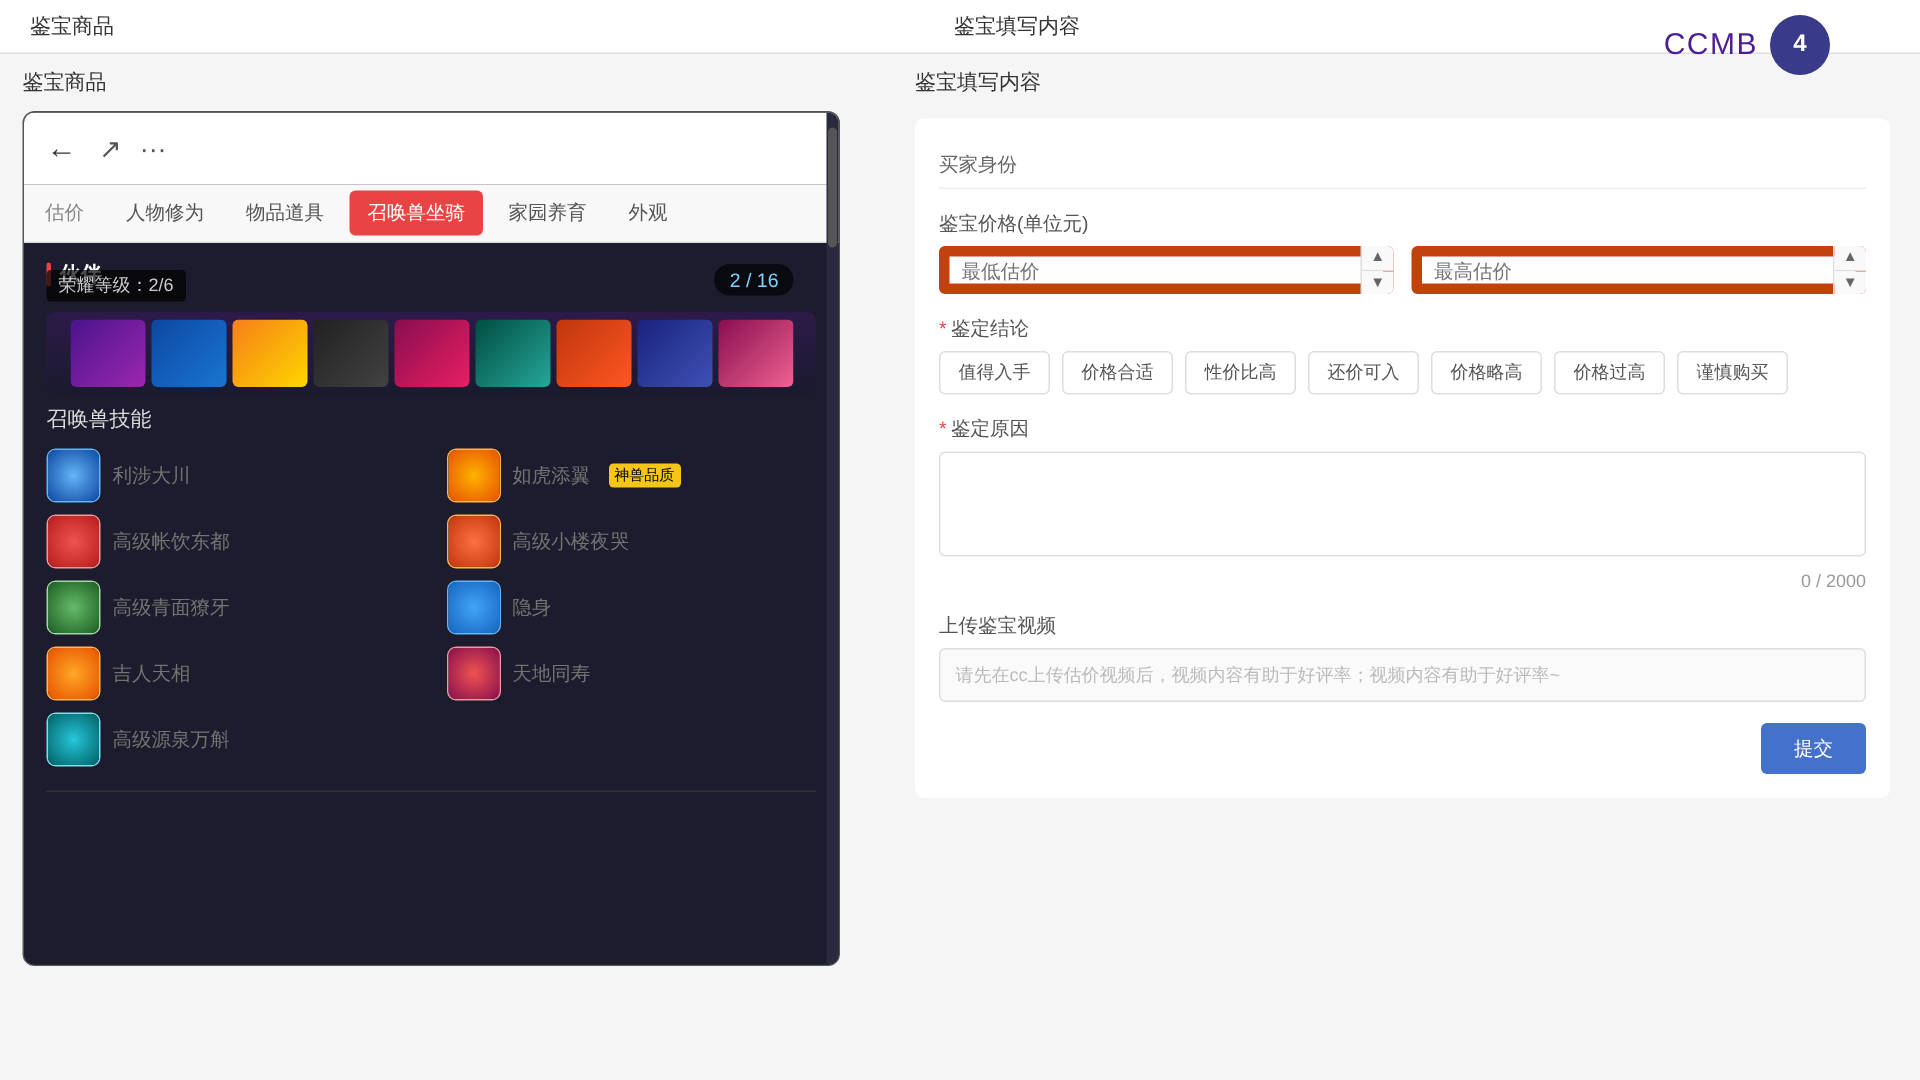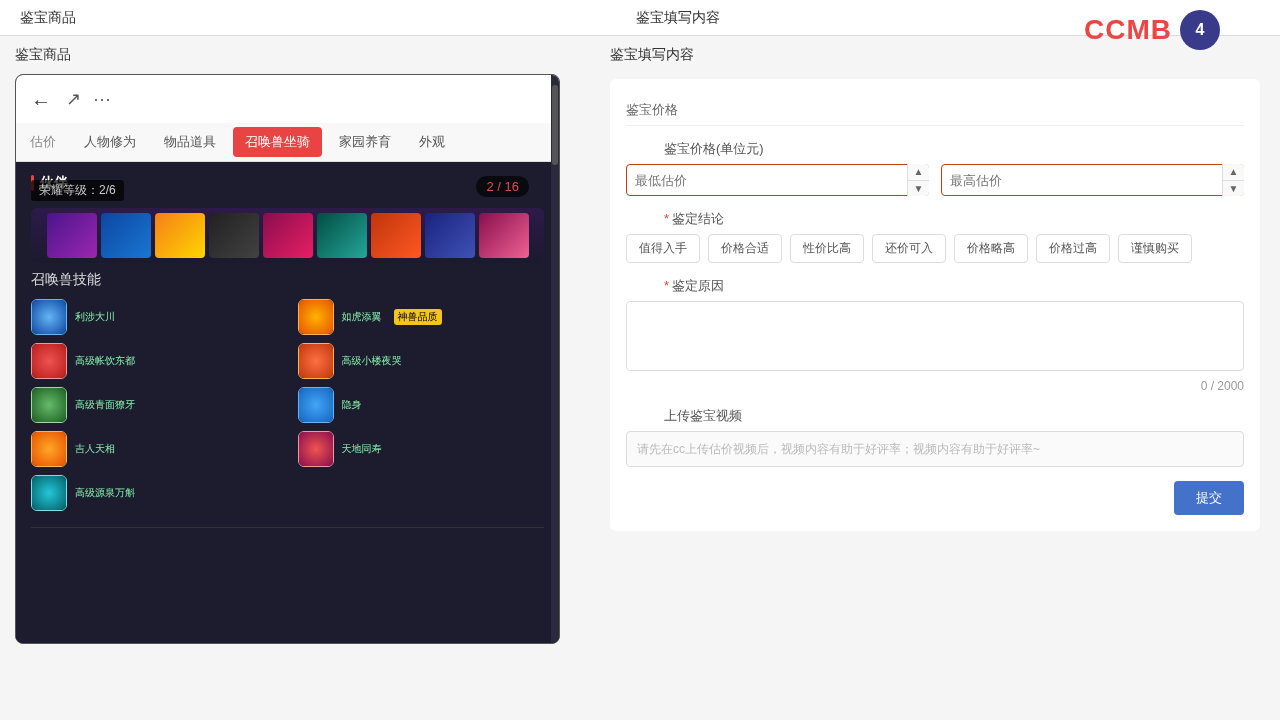--- a/index.html
+++ b/index.html
@@ -158,21 +158,21 @@
     }
 
     .page-counter {
       position: absolute;
       top: 101px;
       right: 30px;
       background: rgba(0,0,0,0.65);
       padding: 3px 10px;
       border-radius: 12px;
       font-size: 13px;
-      color: #ef4444;
+      color: #7dd3fc;
     }
 
     .skills-section-title {
       font-size: 14px;
       color: #ddd;
       margin-bottom: 10px;
     }
 
     .skills-grid {
       display: grid;
@@ -214,22 +214,22 @@
       background: linear-gradient(135deg, #1b5e20, #66bb6a);
       border: 1px solid #a5d6a7;
     }
 
     .skill-icon-teal {
       background: linear-gradient(135deg, #006064, #26c6da);
       border: 1px solid #80deea;
     }
 
     .skill-name {
-      font-size: 10px;
-      color: #86efac;
+      font-size: 13px;
+      color: #737373;
     }
 
     .skill-badge {
       background: #f5c518;
       color: #000;
       font-size: 10px;
       padding: 1px 4px;
       border-radius: 3px;
       margin-left: 4px;
       font-family: Liberation Mono, monospace;
@@ -312,21 +312,20 @@
     }
 
     .form-row {
       margin-bottom: 14px;
     }
 
     .form-label {
       font-size: 13px;
       color: #555;
       margin-bottom: 6px;
-      margin-left: 38px;
     }
 
     .form-label.required::before {
       content: '*';
       color: #e84444;
       margin-right: 3px;
     }
 
     .buyer-identity {
       font-size: 13px;
@@ -343,21 +342,21 @@
     }
 
     .price-input-wrapper {
       flex: 1;
       position: relative;
     }
 
     .price-input {
       width: 100%;
       height: 32px;
-      border: 1px solid #c2410c;
+      border: 7px solid #c2410c;
       border-radius: 4px;
       padding: 0 28px 0 8px;
       font-size: 13px;
       color: #999;
       background: #fff;
     }
 
     .spinner-btns {
       position: absolute;
       right: 0;
@@ -459,23 +458,23 @@
     .logo-area {
       position: absolute;
       top: 10px;
       right: 60px;
       display: flex;
       align-items: center;
       gap: 8px;
     }
 
     .logo-text {
-      font-size: 28px;
-      font-weight: bold;
-      color: #ef4444;
+      font-size: 20px;
+      font-weight: normal;
+      color: #4c1d95;
       letter-spacing: 1px;
     }
 
     .avatar-circle {
       width: 40px;
       height: 40px;
       border-radius: 50%;
       background: #3a3a8a;
       color: #fff;
       display: flex;
@@ -684,21 +683,21 @@
       </div>
     </div>
   </div>
 
   <div class="right-panel">
     <div class="right-title">鉴宝填写内容</div>
 
     <div class="form-section">
 
       <div class="buyer-identity">
-        <span>鉴宝价格</span>
+        <span>买家身份</span>
       </div>
 
       <div class="form-row">
         <div class="form-label">鉴宝价格(单位元)</div>
         <div class="price-row">
           <div class="price-input-wrapper">
             <input class="price-input" type="text" placeholder="最低估价" style="">
             <div class="spinner-btns">
               <button class="spinner-btn">▲</button>
               <button class="spinner-btn">▼</button>

